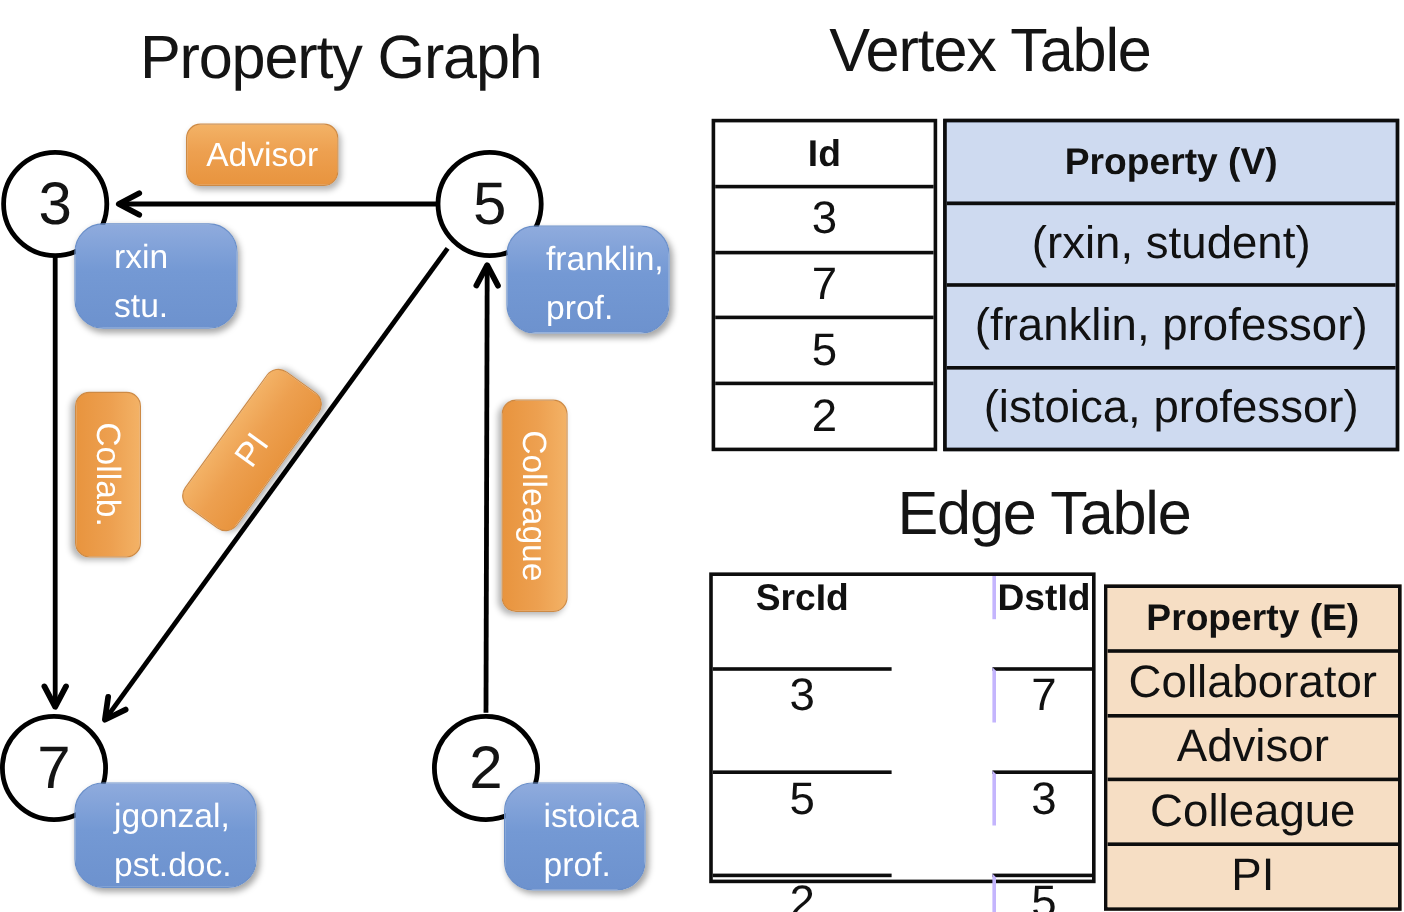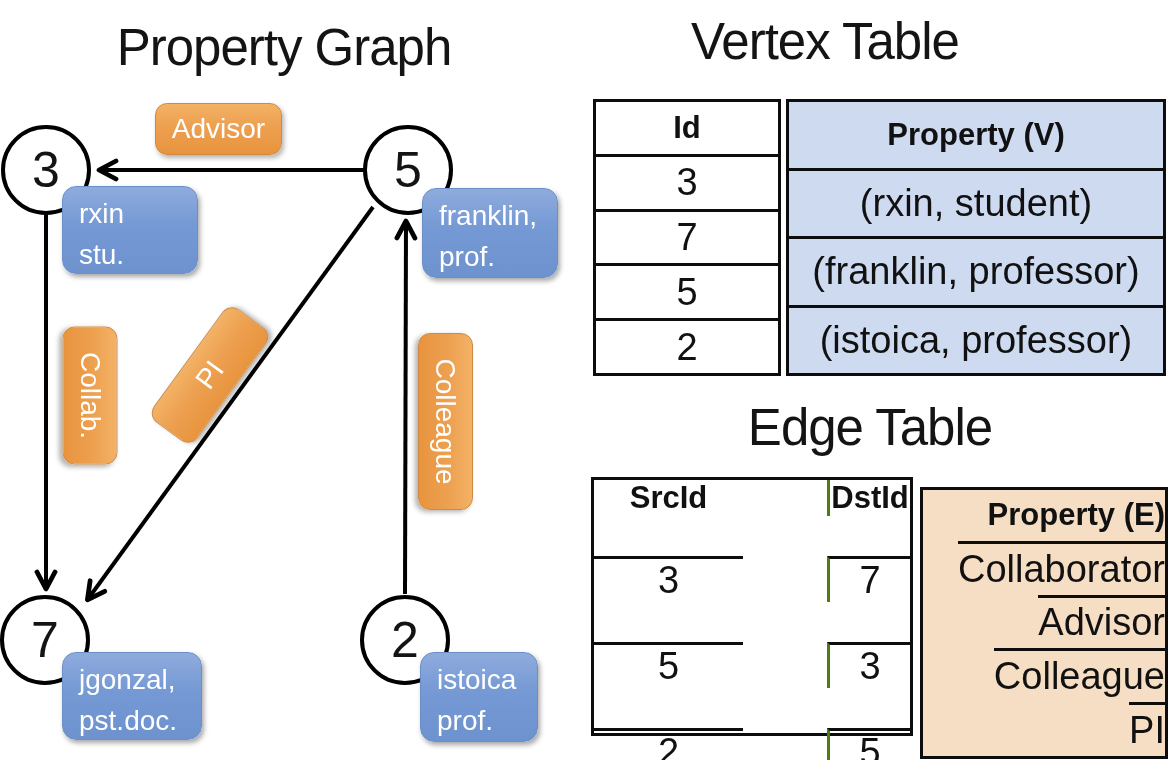--- a/index.html
+++ b/index.html
@@ -17,25 +17,25 @@
 
   
   .graph-edges{position:absolute;left:0;top:0;z-index:1;}
   .gnode{
     position:absolute;box-sizing:border-box;width:90px;height:90px;
     border:4px solid #000;border-radius:50%;background:#fff;z-index:2;
     display:flex;align-items:center;justify-content:center;
     font-size:50px;font-weight:300;color:#141414;
   }
   .nodebox{
-    position:absolute;z-index:3;border-radius:14px;box-sizing:border-box;
+    position:absolute;z-index:3;border-radius:24px;box-sizing:border-box;
     background:linear-gradient(180deg,#8fabdd 0%,#7499d4 45%,#6d92ce 100%);
     border:1px solid #6a8fc9;
     box-shadow:2px 3px 5px rgba(0,0,0,0.35);
-    color:#fff;font-size:28px;line-height:41px;padding:6px 0 0 16px;
+    color:#fff;font-size:28px;line-height:41px;padding:6px 0 0 32px;
   }
   .edgelabel{
     position:absolute;z-index:3;border-radius:12px;box-sizing:border-box;
     background:linear-gradient(180deg,#f3b266 0%,#eda050 45%,#e8943e 100%);
     border:1px solid #cd8a45;
     box-shadow:2px 3px 5px rgba(0,0,0,0.30);
     color:#fff;font-size:28px;display:flex;align-items:center;justify-content:center;
   }
 
   
@@ -54,21 +54,21 @@
   .eprop{background:#f6dec4;}
   .eprop .cell{background:#f6dec4;}
   .idgrid{
     position:absolute;box-sizing:border-box;border:3px solid #0d0d0d;background:#fff;
     display:grid;grid-template-columns:149px 1fr;grid-auto-rows:1fr;
   }
   .idgrid .cell{
     display:flex;align-items:center;justify-content:center;
     border-top:3px solid #0d0d0d;font-size:38px;font-weight:300;
   }
-  .idgrid .cell.c2{border-left:3px solid #4d7c0f;margin-left:44px;}
+  .idgrid .cell.c2{border-left:3px solid #c4b5fd;margin-left:44px;}
   .idgrid .cell.r1{border-top:none;}
   .idgrid .cell.hdr{font-size:31px;font-weight:700;}
 </style>
 </head>
 <body>
 
 <div class="canvas">
 
   <div class="title graph-title">Property Graph</div>
   <div class="title vertex-title">Vertex Table</div>
@@ -102,21 +102,21 @@
   </div>
 
   <div class="nodebox" style="left:62px;top:186px;width:136px;height:88px;">
     <div>rxin</div>
     <div>stu.</div>
   </div>
   <div class="nodebox" style="left:422px;top:188px;width:136px;height:90px;">
     <div>franklin,</div>
     <div>prof.</div>
   </div>
-  <div class="nodebox" style="left:62px;top:652px;width:140px;height:88px;">
+  <div class="nodebox" style="left:62px;top:652px;width:152px;height:88px;">
     <div>jgonzal,</div>
     <div>pst.doc.</div>
   </div>
   <div class="nodebox" style="left:420px;top:652px;width:118px;height:90px;">
     <div>istoica</div>
     <div>prof.</div>
   </div>
 
   <div class="edgelabel" style="left:155px;top:103px;width:127px;height:52px;">Advisor</div>
   <div class="edgelabel" style="left:21px;top:368px;width:138px;height:55px;transform:rotate(90deg);">Collab.</div>
@@ -144,21 +144,21 @@
     <div class="cell">3</div>
     <div class="cell c2">7</div>
     <div class="cell">5</div>
     <div class="cell c2">3</div>
     <div class="cell">2</div>
     <div class="cell c2">5</div>
     <div class="cell">5</div>
     <div class="cell c2">7</div>
   </div>
 
-  <div class="tcol eprop" style="left:920px;top:487px;width:248px;height:272px;align-items:flex-end;">
+  <div class="tcol eprop" style="left:920px;top:487px;width:248px;height:272px;">
     <div class="cell hdr">Property (E)</div>
     <div class="cell">Collaborator</div>
     <div class="cell">Advisor</div>
     <div class="cell">Colleague</div>
     <div class="cell">PI</div>
   </div>
 
 </div>
 
 </body></html>

